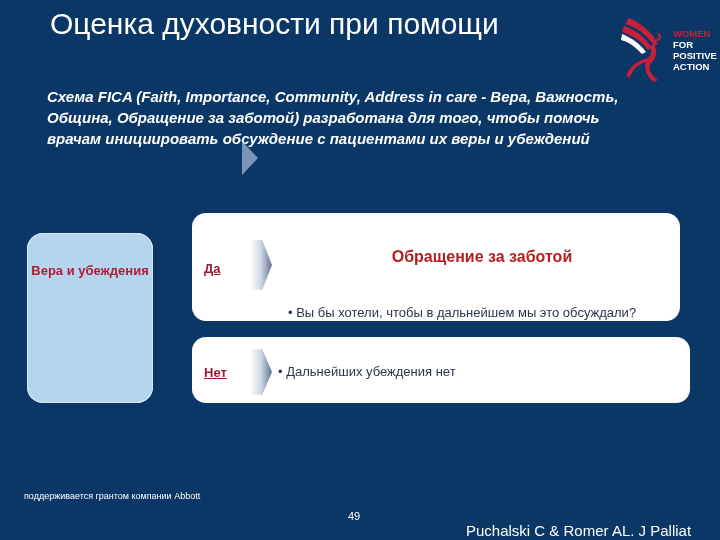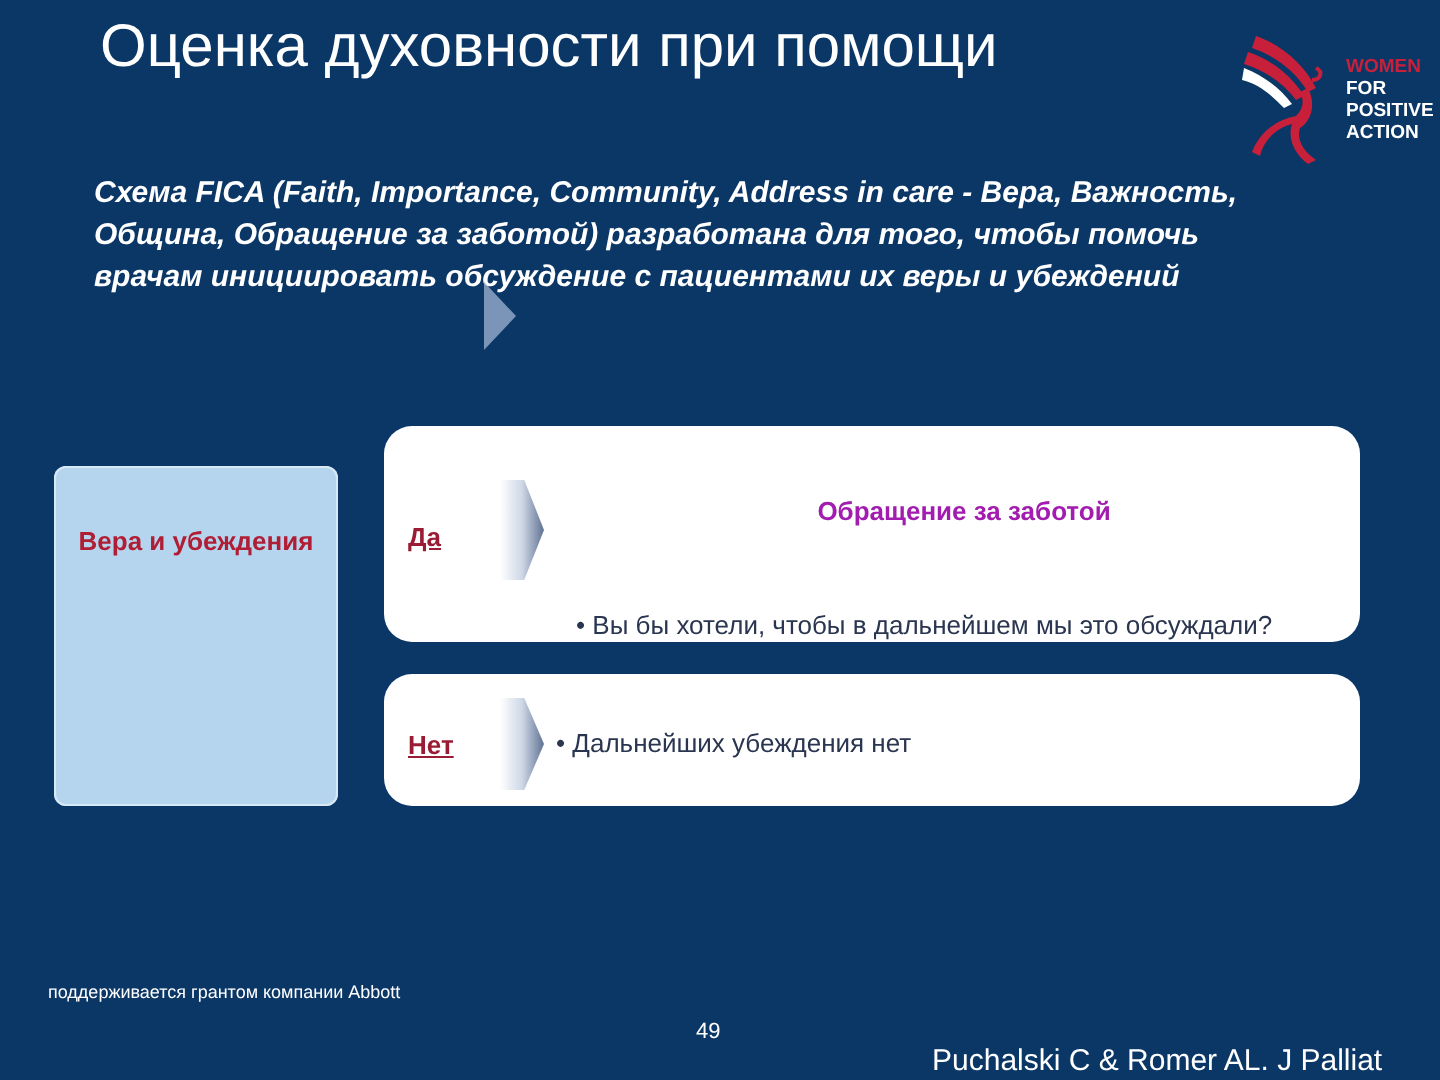--- a/index.html
+++ b/index.html
@@ -3,33 +3,33 @@
 <meta charset="utf-8">
 <style>
   html,body{margin:0;padding:0;}
   body{width:720px;height:540px;background:#0b3767;position:relative;overflow:hidden;font-family:"Liberation Sans",sans-serif;}
   .title{position:absolute;left:50px;top:6px;color:#fff;font-size:30px;line-height:36px;font-family:"Liberation Sans",sans-serif;}
   .logo{position:absolute;left:618px;top:14px;width:100px;height:70px;}
   .logo-text{position:absolute;left:55px;top:14px;font-family:"Liberation Sans",sans-serif;font-weight:bold;font-size:9.5px;line-height:11px;color:#fff;}
   .logo-text .w{color:#c8203a;}
   .intro{position:absolute;left:47px;top:86px;width:600px;color:#fff;font-style:italic;font-weight:bold;font-size:15px;line-height:21px;}
   .intro-arrow{position:absolute;left:242px;top:141px;width:0;height:0;border-top:17px solid transparent;border-bottom:17px solid transparent;border-left:16px solid #8ea6c6;opacity:.85;}
-  .qbox{position:absolute;left:27px;top:233px;width:142px;height:170px;background:#b5d5ee;border-radius:6px;box-shadow:0 0 0 1px #d7e8f6 inset;text-align:center;font-weight:bold;font-size:13px;line-height:17.5px;color:#15355e;}
+  .qbox{position:absolute;left:27px;top:233px;width:126px;height:170px;background:#b5d5ee;border-radius:16px;box-shadow:0 0 0 1px #d7e8f6 inset;text-align:center;font-weight:bold;font-size:13px;line-height:17.5px;color:#15355e;}
   .qbox .head{color:#b01e35;display:block;margin-top:29px;}
   .qbox .body{display:block;padding:0 6px;}
   .abox{position:absolute;left:192px;width:488px;background:#fff;border-radius:14px;}
   .abox.yes{top:213px;height:108px;}
-  .abox.no{top:337px;height:66px;}
+  .abox.no{top:337px;height:66px;padding-left:10px;}
   .lbl{position:absolute;left:12px;color:#9a1c34;font-weight:bold;font-size:13px;text-decoration:underline;}
   .abox.yes .lbl{top:48px;}
   .abox.no .lbl{top:28px;}
   .chev{position:absolute;left:58px;width:22px;background:linear-gradient(90deg,#ffffff 0%,#c9d3e3 50%,#4e6288 100%);clip-path:polygon(0 0,55% 0,100% 50%,55% 100%,0 100%,0 0);opacity:.9;}
   .abox.yes .chev{top:27px;height:50px;}
   .abox.no .chev{top:12px;height:46px;}
-  .care-title{position:absolute;left:100px;width:380px;top:35px;text-align:center;font-weight:bold;font-size:13px;color:#a21caf;}
+  .care-title{position:absolute;left:100px;width:380px;top:35px;text-align:center;font-weight:bold;font-size:16px;color:#b91c1c;}
   .bullet{position:absolute;color:#2a3550;font-size:13px;}
   .abox.yes .bullet{left:96px;top:62px;margin-top:30px;}
   .abox.no .bullet{left:86px;top:27px;}
   .foot-note{position:absolute;left:24px;top:491px;color:#fff;font-size:9px;line-height:11px;}
   .page{position:absolute;left:348px;top:510px;color:#fff;font-size:11px;}
   .ref{position:absolute;left:466px;top:522px;color:#fff;font-size:15px;}
 </style>
 </head>
 <body>
 

